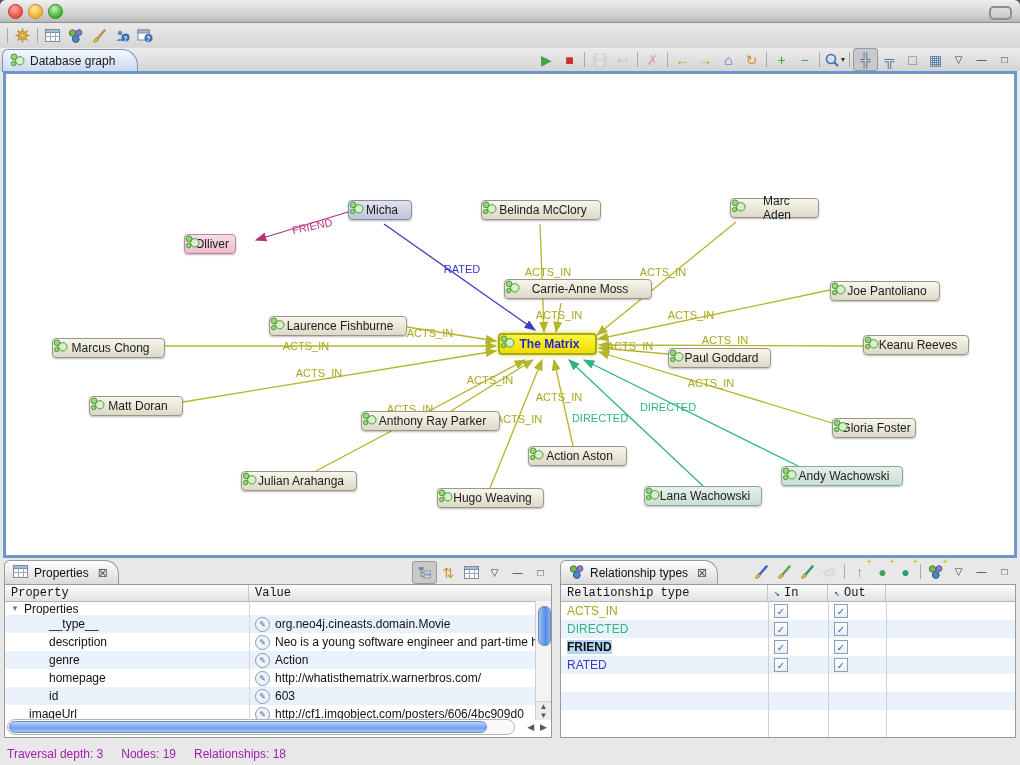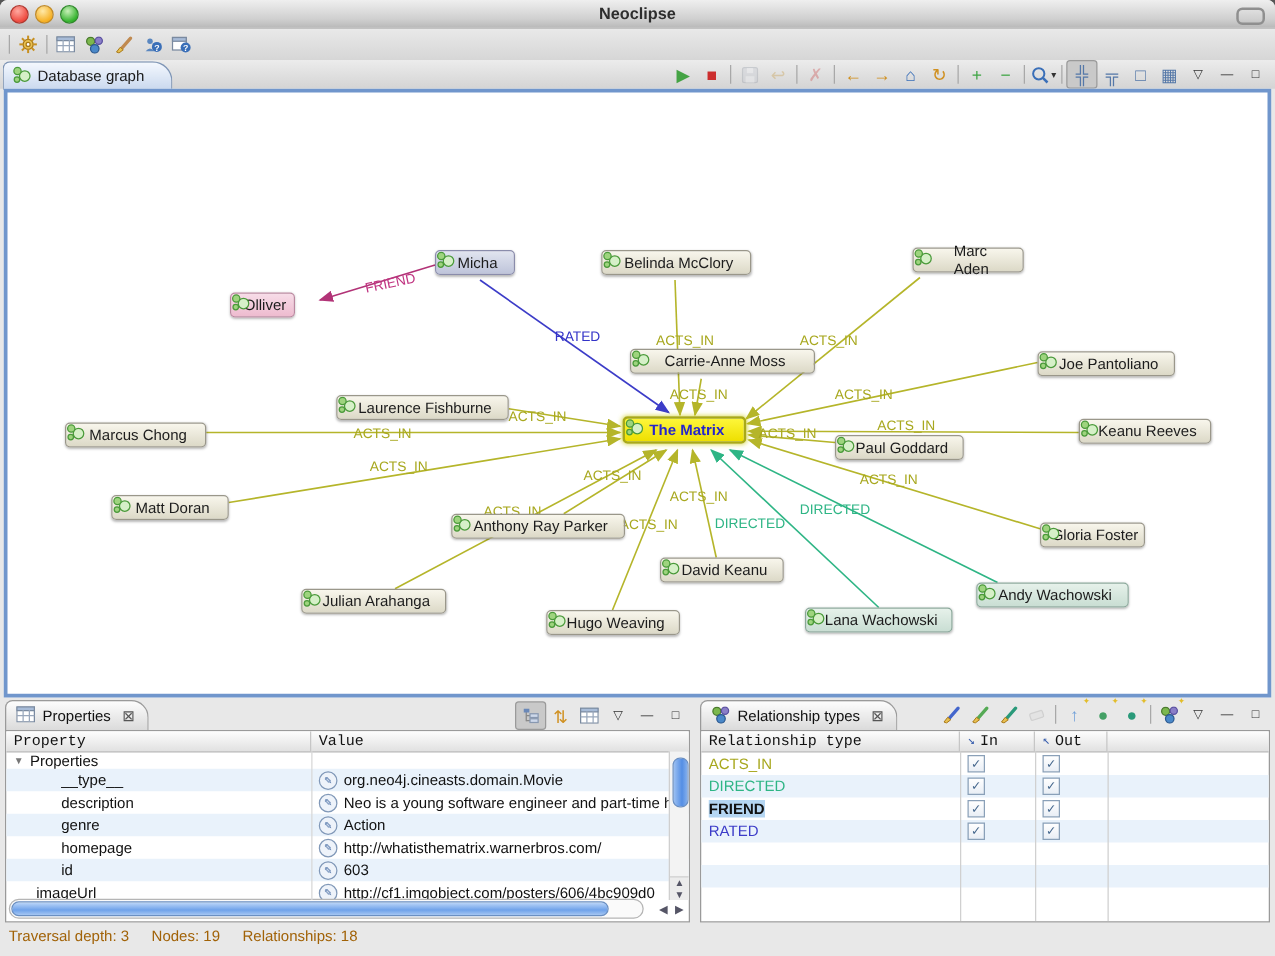--- a/index.html
+++ b/index.html
@@ -78,34 +78,33 @@
     background:linear-gradient(90deg,#9cc0f2,#548ee4 60%,#86b0ec);border:1px solid #6a8fc2;}
   .vsb .btns{position:absolute;left:0;bottom:0;width:15px;text-align:center;font-size:8px;color:#556;background:#ececec;border-top:1px solid #cfcfcf;}
   .hsb{position:absolute;left:2px;right:36px;bottom:2px;height:14px;border:1px solid #b5b5b5;
     border-radius:8px;background:#fafafa;}
   .hsb .thumb{position:absolute;left:1px;top:1px;height:10px;width:94%;border-radius:6px;
     background:linear-gradient(#bcd6f8,#6fa2ea 60%,#a5c6f2);border:1px solid #6a8fc2;}
   .hsb-btns{position:absolute;right:4px;bottom:2px;height:16px;display:flex;align-items:center;
     font-size:9px;color:#556;gap:6px;}
   
   .statusbar{position:absolute;left:0;top:742px;width:1020px;height:23px;
-    display:flex;align-items:flex-start;gap:18px;padding-left:7px;box-sizing:border-box;
-    font-size:12px;color:#a16207;}
+    display:flex;align-items:center;gap:18px;padding-left:7px;box-sizing:border-box;
+    font-size:12px;color:#a21caf;}
   text.elabel{font-size:11px;font-family:"Liberation Sans",sans-serif;}
 </style>
 </head>
 <body>
 
 <div class="window">
 
   <div class="titlebar">
     <span class="tl close"></span>
     <span class="tl min"></span>
     <span class="tl zoom"></span>
-    <div class="win-title">Neoclipse</div>
     <span class="tb-pill"></span>
   </div>
 
   <div class="main-toolbar" id="main-toolbar">
       <div class="sep"></div>
       <span class="icon-btn">
         <svg width="15" height="15" viewBox="0 0 15 15">
           <circle cx="7.5" cy="7.5" r="4" fill="#e8c050" stroke="#a87818"></circle>
           <circle cx="7.5" cy="7.5" r="1.6" fill="#fff" stroke="#a87818"></circle>
           <rect x="6.7" y="0.5" width="1.6" height="3" fill="#c89020" transform="rotate(0 7.5 7.5)"></rect>
@@ -435,21 +434,21 @@
       <div class="gnode " style="left: 522px; top: 372px; width: 99px;">
         <span style="display: inline-flex;">
           <svg width="15" height="14" viewBox="0 0 15 14">
             <line x1="5" y1="5" x2="9" y2="7" stroke="#4a9a3a"></line>
             <line x1="5" y1="10" x2="8" y2="9" stroke="#4a9a3a"></line>
             <circle cx="9.8" cy="7.8" r="4.2" fill="#d6f0c8" stroke="#4a9a3a"></circle>
             <circle cx="4" cy="3.8" r="2.9" fill="#9ed47e" stroke="#4a9a3a"></circle>
             <circle cx="3.6" cy="10.6" r="2.2" fill="#9ed47e" stroke="#4a9a3a"></circle>
           </svg>
         </span>
-        <span>David Keanu</span>
+        <span>Action Aston</span>
       </div>
       <div class="gnode " style="left: 235px; top: 397px; width: 116px;">
         <span style="display: inline-flex;">
           <svg width="15" height="14" viewBox="0 0 15 14">
             <line x1="5" y1="5" x2="9" y2="7" stroke="#4a9a3a"></line>
             <line x1="5" y1="10" x2="8" y2="9" stroke="#4a9a3a"></line>
             <circle cx="9.8" cy="7.8" r="4.2" fill="#d6f0c8" stroke="#4a9a3a"></circle>
             <circle cx="4" cy="3.8" r="2.9" fill="#9ed47e" stroke="#4a9a3a"></circle>
             <circle cx="3.6" cy="10.6" r="2.2" fill="#9ed47e" stroke="#4a9a3a"></circle>
           </svg>

